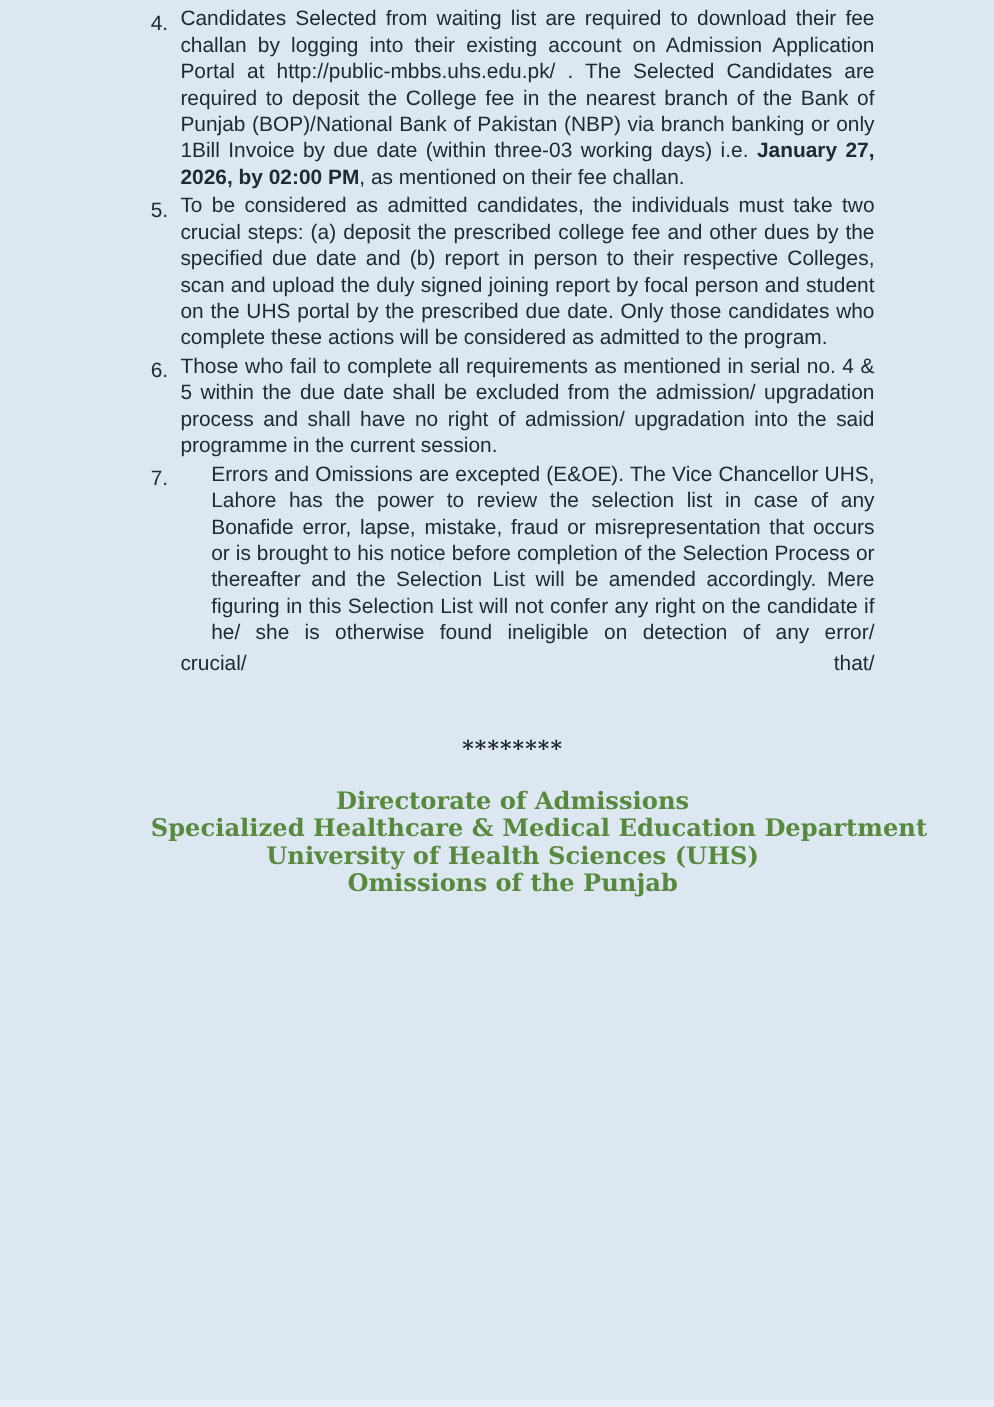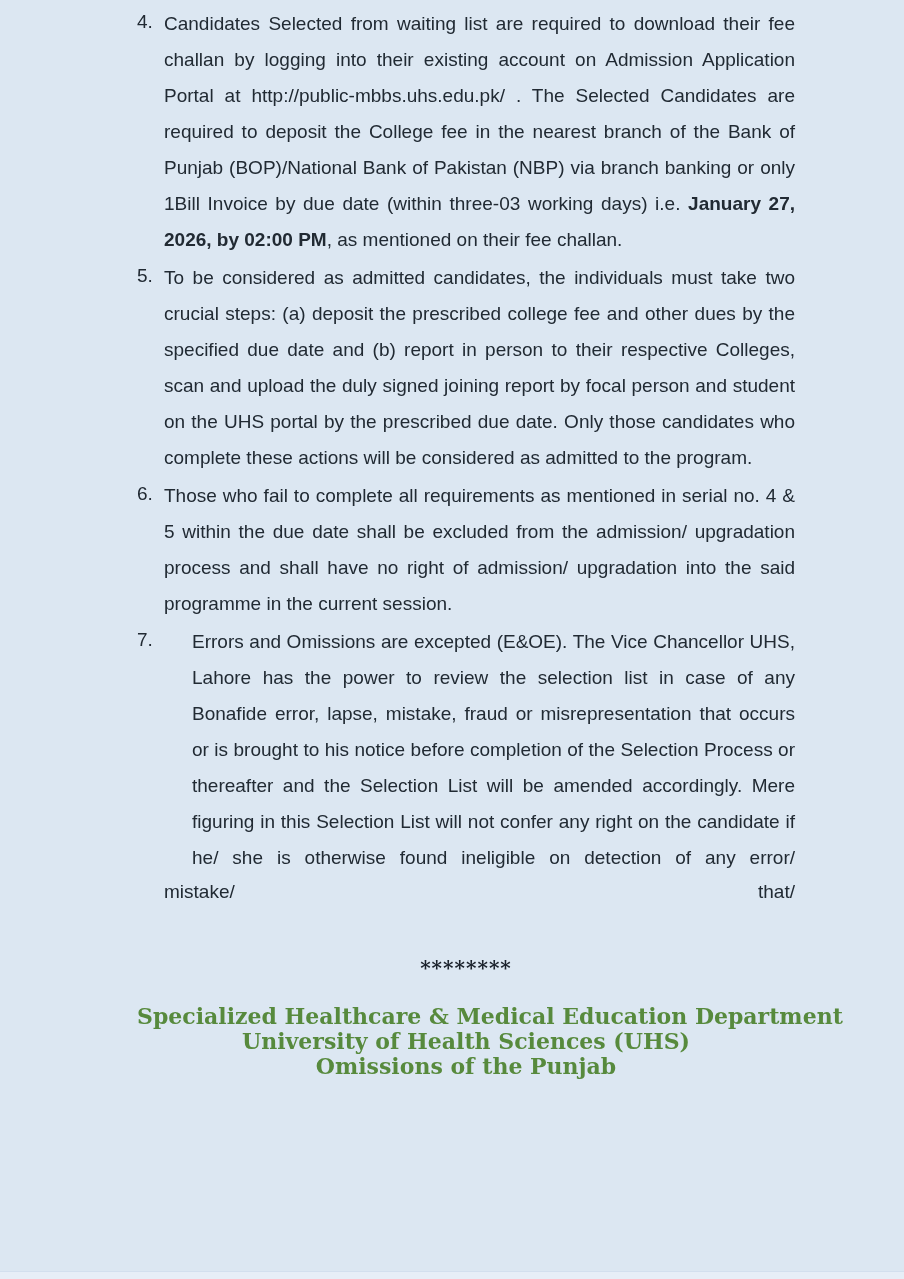--- a/index.html
+++ b/index.html
@@ -24,21 +24,21 @@
   .num {
     flex: 0 0 27px;
     width: 27px;
     font-size: 19px;
     line-height: 32px;
   }
   .body { flex: 1; min-width: 0; }
   .txt {
     margin: 0;
     font-size: 19px;
-    line-height: 36px;
+    line-height: 24px;
     text-align: justify;
   }
   .txt.force-just { text-align-last: justify; margin-left: 28px; }
   .deadline { font-weight: 700; }
   .url-text { color: inherit; text-decoration: none; }
   .spread-line {
     display: flex;
     justify-content: space-between;
     font-size: 19px;
     line-height: 32px;
@@ -95,29 +95,30 @@
       <div class="body">
         <p class="txt">Those who fail to complete all requirements as mentioned in serial no. 4 &amp; 5 within the due date shall be excluded from the admission/ upgradation process and shall have no right of admission/ upgradation into the said programme in the current session.</p>
       </div>
     </div>
 
     <div class="item">
       <span class="num">7.</span>
       <div class="body">
         <p class="txt force-just">Errors and Omissions are excepted (E&amp;OE). The Vice Chancellor UHS, Lahore has the power to review the selection list in case of any Bonafide error, lapse, mistake, fraud or misrepresentation that occurs or is brought to his notice before completion of the Selection Process or thereafter and the Selection List will be amended accordingly. Mere figuring in this Selection List will not confer any right on the candidate if he/ she is otherwise found ineligible on detection of any error/</p>
         <div class="spread-line">
-          <span>mistake/</span>
+          <span>crucial/</span>
           <span>that/</span>
         </div>
       </div>
     </div>
 
     <div class="separator">********</div>
 
     <div class="footer">
+      <div>Directorate of Admissions</div>
       <div>Specialized Healthcare &amp; Medical Education Department</div>
       <div>University of Health Sciences (UHS)</div>
       <div>Omissions of the Punjab</div>
     </div>
 
   </div>
   <div class="bottom-strip"></div>
 </div>
 
 </body></html>

